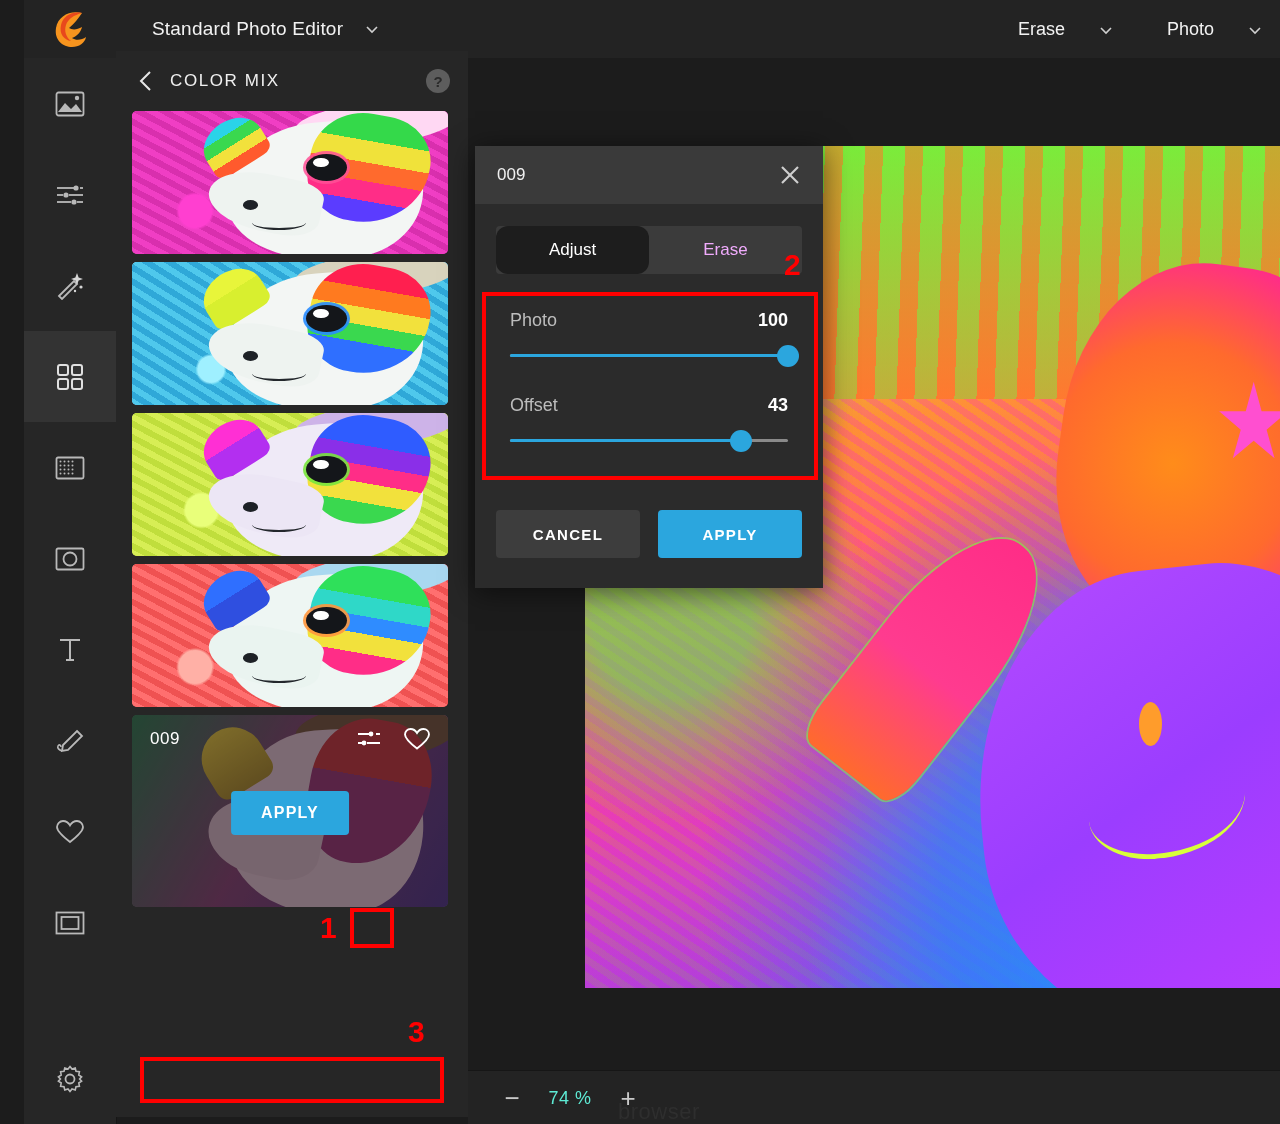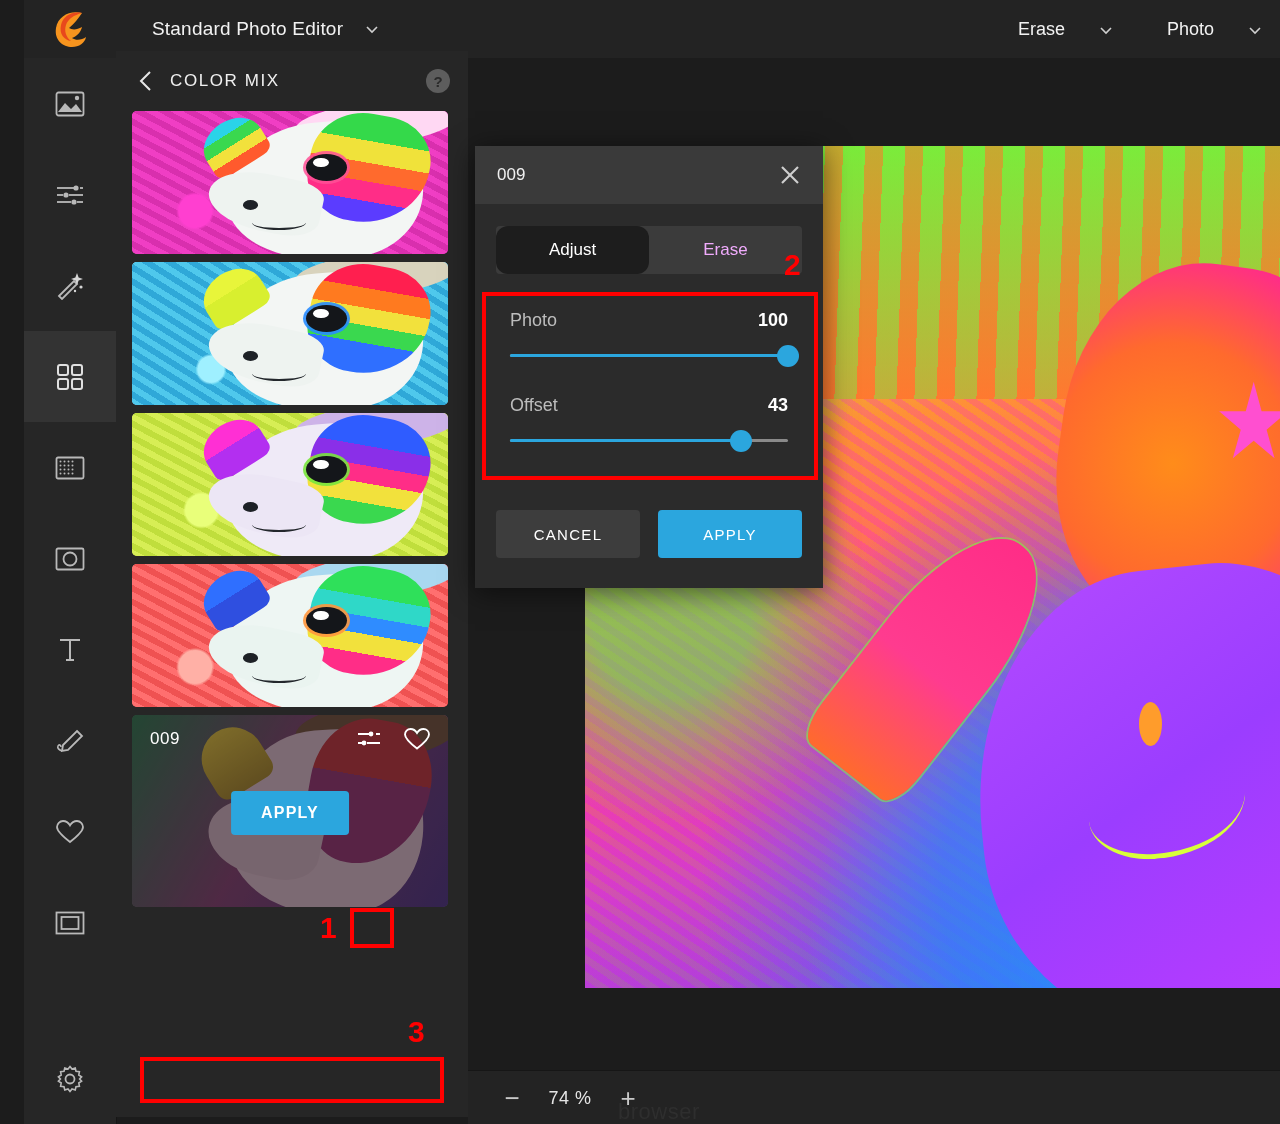--- a/index.html
+++ b/index.html
@@ -187,21 +187,21 @@
   
   .zoombar{
     position:absolute;left:444px;top:1070px;width:836px;height:54px;
     background:#232323;display:flex;align-items:center;padding-left:22px;
     border-top:1px solid #161616;
   }
   .zb-btn{
     width:44px;height:44px;display:flex;align-items:center;justify-content:center;
     font-size:26px;color:#c9c9c9;cursor:pointer;line-height:1;
   }
-  .zb-val{font-size:18px;color:#e5e5e5;min-width:72px;text-align:center;letter-spacing:.5px;}
+  .zb-val{font-size:18px;color:#5eead4;min-width:72px;text-align:center;letter-spacing:.5px;}
   .watermark{
     position:absolute;left:150px;top:28px;font-size:22px;color:#2e2e2e;letter-spacing:.5px;
   }
 
   
   .dialog{
     position:absolute;left:451px;top:146px;width:348px;height:442px;
     background:#2b2b2b;box-shadow:0 4px 26px rgba(0,0,0,.55);
   }
   .dlg-head{
@@ -223,21 +223,21 @@
   .sliders{margin-top:22px;padding:14px 14px 18px 14px;}
   .srow{margin-bottom:6px;}
   .srow + .srow{margin-top:30px;}
   .slabel-line{display:flex;align-items:baseline;margin-bottom:16px;}
   .slabel{font-size:18px;color:#bdbdbd;}
   .sval{margin-left:auto;font-size:18px;color:#ffffff;font-weight:bold;}
 
   .dlg-actions{display:flex;gap:18px;padding:36px 21px 0 21px;}
   .btn{
     height:48px;border:none;border-radius:4px;font-size:15px;letter-spacing:1.3px;
-    cursor:pointer;font-family:"Liberation Sans",sans-serif;font-weight:normal;
+    cursor:pointer;font-family:"Liberation Sans",sans-serif;font-weight:bold;
   }
   .btn-cancel{width:146px;background:#3d3d3d;color:#ffffff;}
   .btn-apply{width:146px;background:#2ba6de;color:#ffffff;}
 
   
   .anno-box{position:absolute;border:4px solid #ff0000;box-sizing:border-box;pointer-events:none;}
   .anno-num{
     position:absolute;color:#ff0000;font-size:30px;font-weight:bold;
     font-family:"Liberation Sans",sans-serif;pointer-events:none;line-height:1;
   }

